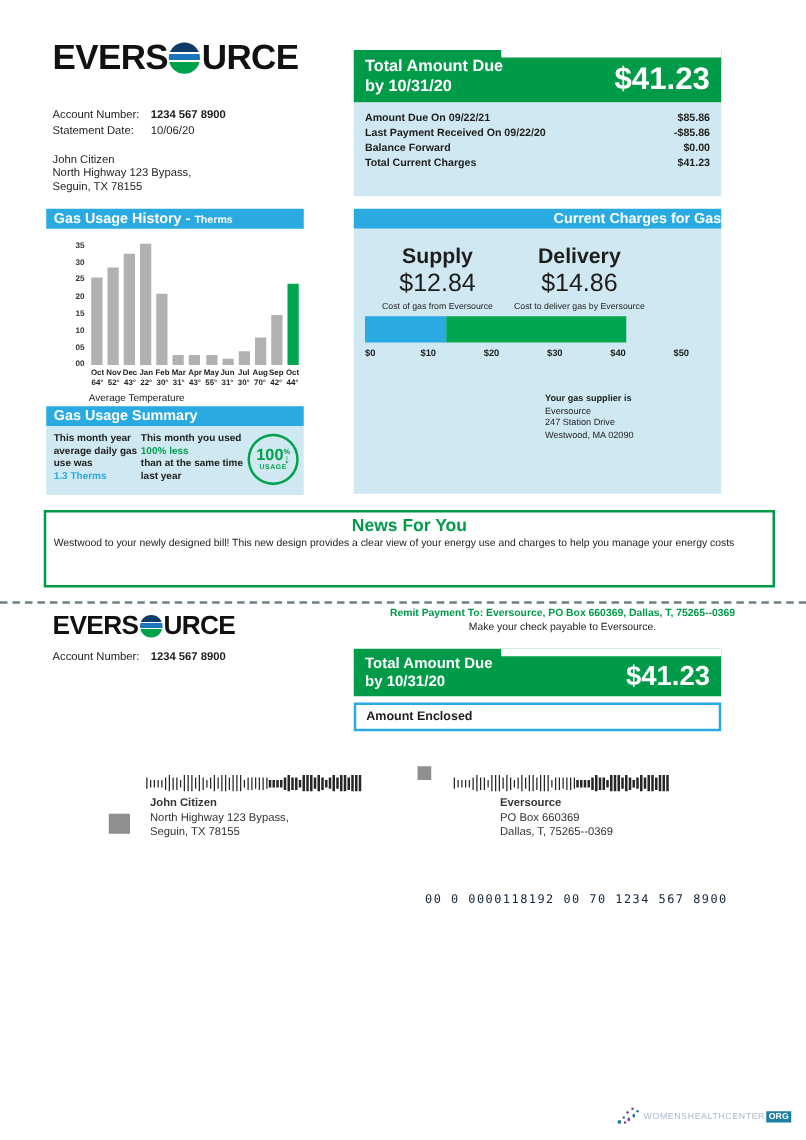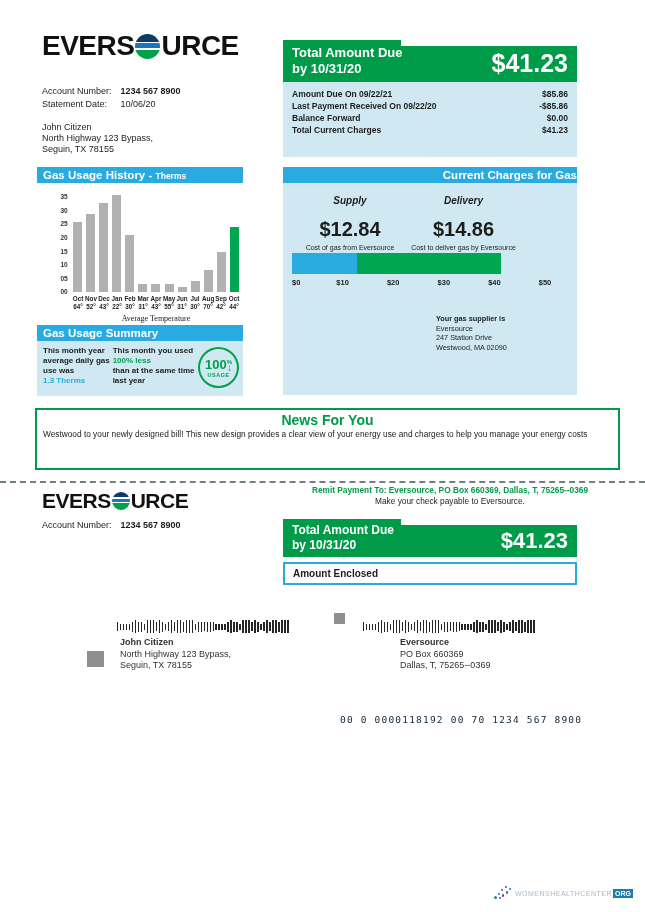--- a/index.html
+++ b/index.html
@@ -48,29 +48,29 @@
   .hdr-gus { left:37px; top:325px; width:206px; }
 
   
   .chart-wrap { left:47px; top:192px; width:200px; height:115px; }
   .plot { position:absolute; left:24px; top:0; width:170px; height:100px; }
   .bars { position:absolute; left:0; bottom:0; width:100%; height:100%; display:flex; justify-content:space-between; align-items:flex-end; padding:0 2px; }
   .bar { width:9px; }
   .ytick { position:absolute; right:102%; font-size:6.5px; font-weight:bold; color:#333; }
   .x-labels { position:absolute; left:24px; top:103px; width:170px; display:flex; justify-content:space-between; padding:0 1px; }
   .lab-col { width:12px; text-align:center; font-size:6.3px; font-weight:bold; line-height:8px; color:#222; }
-  .chart-caption { position:absolute; left:24px; top:122px; width:170px; text-align:center; font-size:8px; color:#222;font-family:Liberation Serif, serif; }
+  .chart-caption { position:absolute; left:24px; top:122px; width:170px; font-size:8px; color:#222; }
 
   
   .cc-body { left:283px; top:183px; width:294px; height:212px; background:#cfe8f2; }
   .cc-col { position:absolute; text-align:center; }
   .cc-col1 { left:12px; top:12px; width:110px; }
   .cc-col2 { left:118px; top:12px; width:125px; }
-  .cc-name { font-weight:bold; font-size:10px;font-style:italic; }
-  .cc-amt { font-weight:bold; font-size:20px; margin-top:12px; }
+  .cc-name { font-weight:bold; font-size:17px; }
+  .cc-amt { font-weight:normal; font-size:20px; margin-top:1px; }
   .cc-desc { font-size:7px; line-height:8.5px; margin-top:3px; color:#222; }
   .cc-bar { position:absolute; left:9px; top:70px; width:253px; height:21px; display:flex; }
   .cc-axis { position:absolute; left:9px; top:95px; width:253px; height:10px; }
   .cc-axis span { position:absolute; font-size:7.5px; font-weight:bold; transform:translateX(-50%); }
   .cc-axis span:first-child { transform:none; }
   .supplier { position:absolute; left:153px; top:131px; font-size:7.3px; line-height:9.5px; }
   .supplier .s1 { font-weight:bold; }
 
   
   .gus-body { left:37px; top:341px; width:206px; height:55px; background:#cfe8f2; display:flex; padding:5px 4px 0 6px; }

